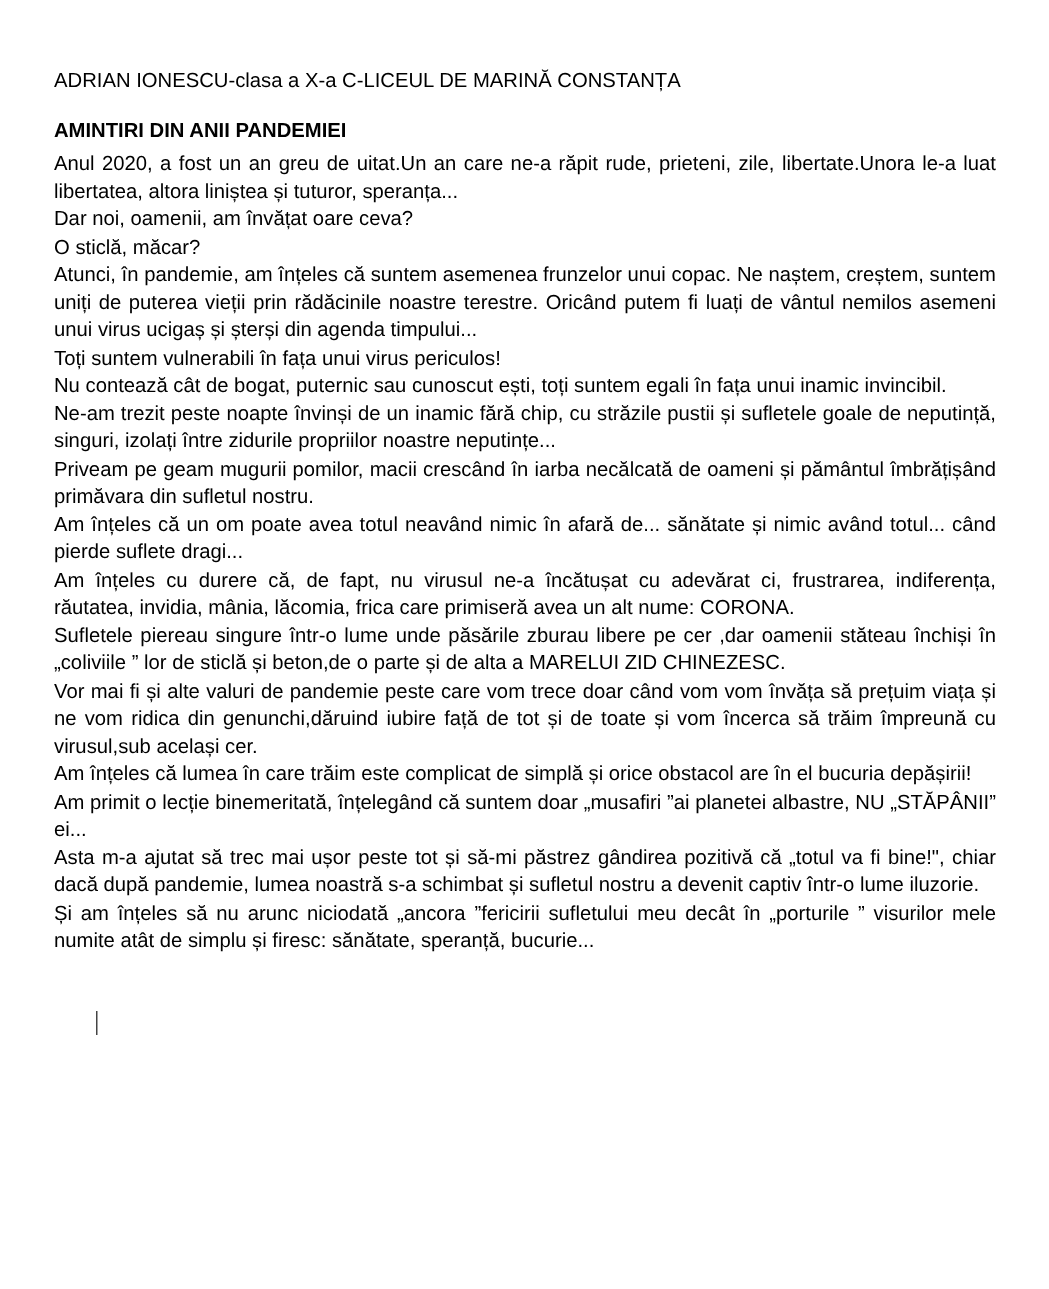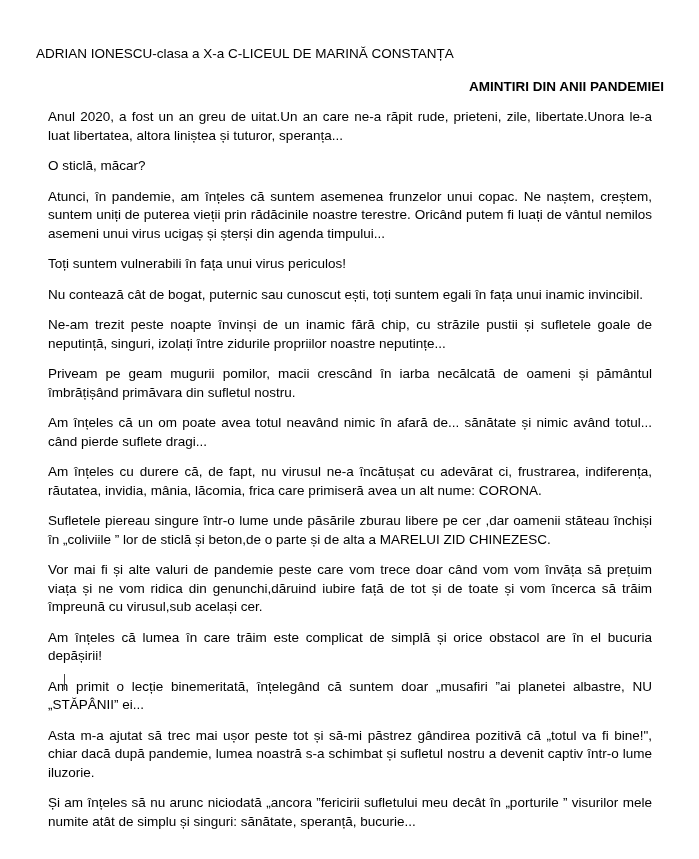--- a/index.html
+++ b/index.html
@@ -23,27 +23,27 @@
     font-family: Liberation Sans, sans-serif;
     font-size: 13.5px;
     line-height: 18.5px;
   }
   .author-line {
     margin: 0 0 14px 0;
     white-space: nowrap;
   }
   .doc-title {
     margin: 0 0 4px 0;
-    text-align: right;
+    text-align: left;
     font-weight: bold;
     font-size: 13.5px;
     line-height: 18.5px;
   }
   .doc-body p {
-    margin: 12px;
+    margin: 0;
     text-align: justify;
   }
   .text-caret {
     position: absolute;
     left: 64px;
     top: 674px;
     width: 1px;
     height: 16px;
     background: #444444;
   }
@@ -51,30 +51,31 @@
 </head>
 <body>
 
 <div class="page">
   <p class="author-line">ADRIAN IONESCU-clasa a X-a C-LICEUL DE MARINĂ CONSTANȚA</p>
 
   <h1 class="doc-title">AMINTIRI DIN ANII PANDEMIEI</h1>
 
   <div class="doc-body">
     <p>Anul 2020, a fost un an greu de uitat.Un an care ne-a răpit rude, prieteni, zile, libertate.Unora le-a luat libertatea, altora liniștea și tuturor, speranța...</p>
+    <p>Dar noi, oamenii, am învățat oare ceva?</p>
     <p>O sticlă, măcar?</p>
     <p>Atunci, în pandemie, am înțeles că suntem asemenea frunzelor unui copac. Ne naștem, creștem, suntem uniți de puterea vieții prin rădăcinile noastre terestre. Oricând putem fi luați de vântul nemilos asemeni unui virus ucigaș și șterși din agenda timpului...</p>
     <p>Toți suntem vulnerabili în fața unui virus periculos!</p>
     <p>Nu contează cât de bogat, puternic sau cunoscut ești, toți suntem egali în fața unui inamic invincibil.</p>
     <p>Ne-am trezit peste noapte învinși de un inamic fără chip, cu străzile pustii și sufletele goale de neputință, singuri, izolați între zidurile propriilor noastre neputințe...</p>
     <p>Priveam pe geam mugurii pomilor, macii crescând în iarba necălcată de oameni și pământul îmbrățișând primăvara din sufletul nostru.</p>
     <p>Am înțeles că un om poate avea totul neavând nimic în afară de... sănătate și nimic având totul... când pierde suflete dragi...</p>
     <p>Am înțeles cu durere că, de fapt, nu virusul ne-a încătușat cu adevărat ci, frustrarea, indiferența, răutatea, invidia, mânia, lăcomia, frica care primiseră avea un alt nume: CORONA.</p>
     <p>Sufletele piereau singure într-o lume unde păsările zburau libere pe cer ,dar oamenii stăteau închiși în „coliviile ” lor de sticlă și beton,de o parte și de alta a MARELUI ZID CHINEZESC.</p>
     <p>Vor mai fi și alte valuri de pandemie peste care vom trece doar când vom vom învăța să prețuim viața și ne vom ridica din genunchi,dăruind iubire față de tot și de toate și vom încerca să trăim împreună cu virusul,sub același cer.</p>
     <p>Am înțeles că lumea în care trăim este complicat de simplă și orice obstacol are în el bucuria depășirii!</p>
     <p>Am primit o lecție binemeritată, înțelegând că suntem doar „musafiri ”ai planetei albastre, NU „STĂPÂNII” ei...</p>
     <p>Asta m-a ajutat să trec mai ușor peste tot și să-mi păstrez gândirea pozitivă că „totul va fi bine!", chiar dacă după pandemie, lumea noastră s-a schimbat și sufletul nostru a devenit captiv într-o lume iluzorie.</p>
-    <p>Și am înțeles să nu arunc niciodată „ancora ”fericirii sufletului meu decât în „porturile ” visurilor mele numite atât de simplu și singuri: sănătate, speranță, bucurie...</p>
+    <p>Și am înțeles să nu arunc niciodată „ancora ”fericirii sufletului meu decât în „porturile ” visurilor mele numite atât de simplu și firesc: sănătate, speranță, bucurie...</p>
   </div>
 
   <div class="text-caret"></div>
 </div>
 
 </body></html>

